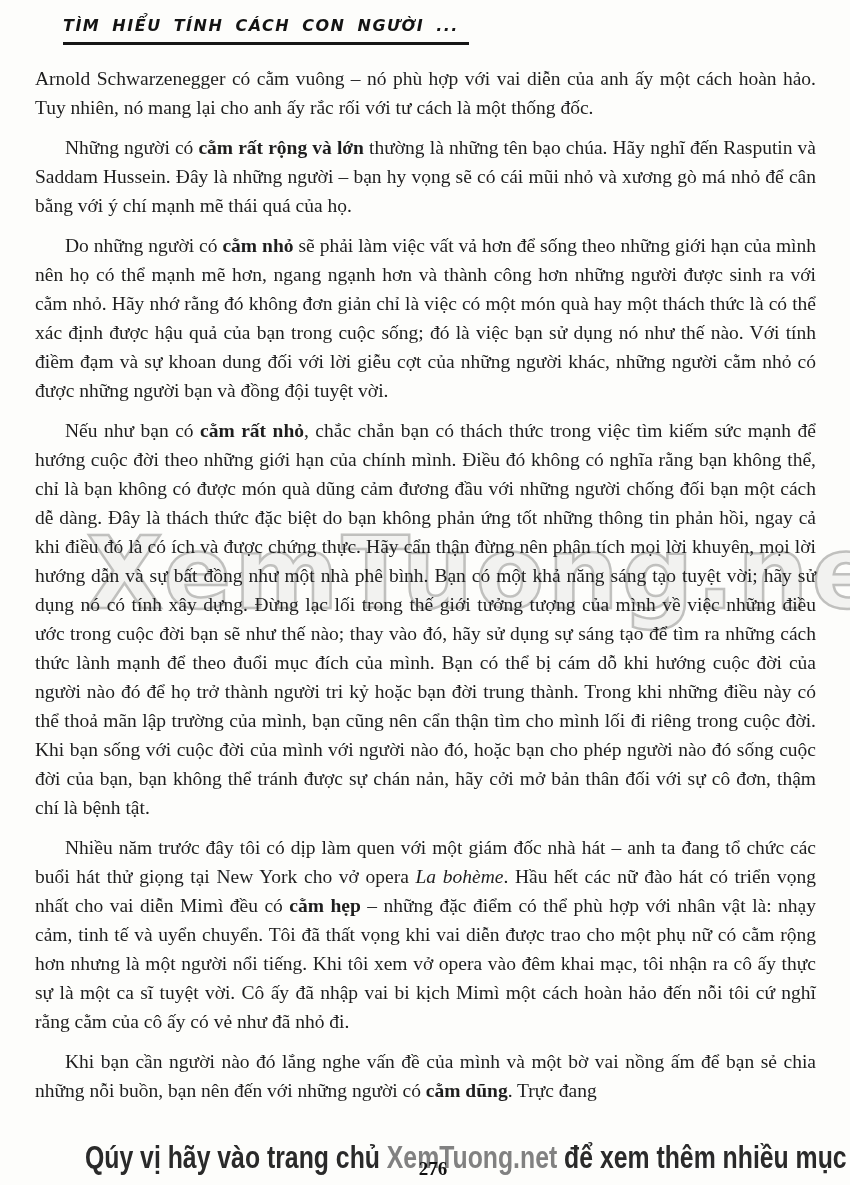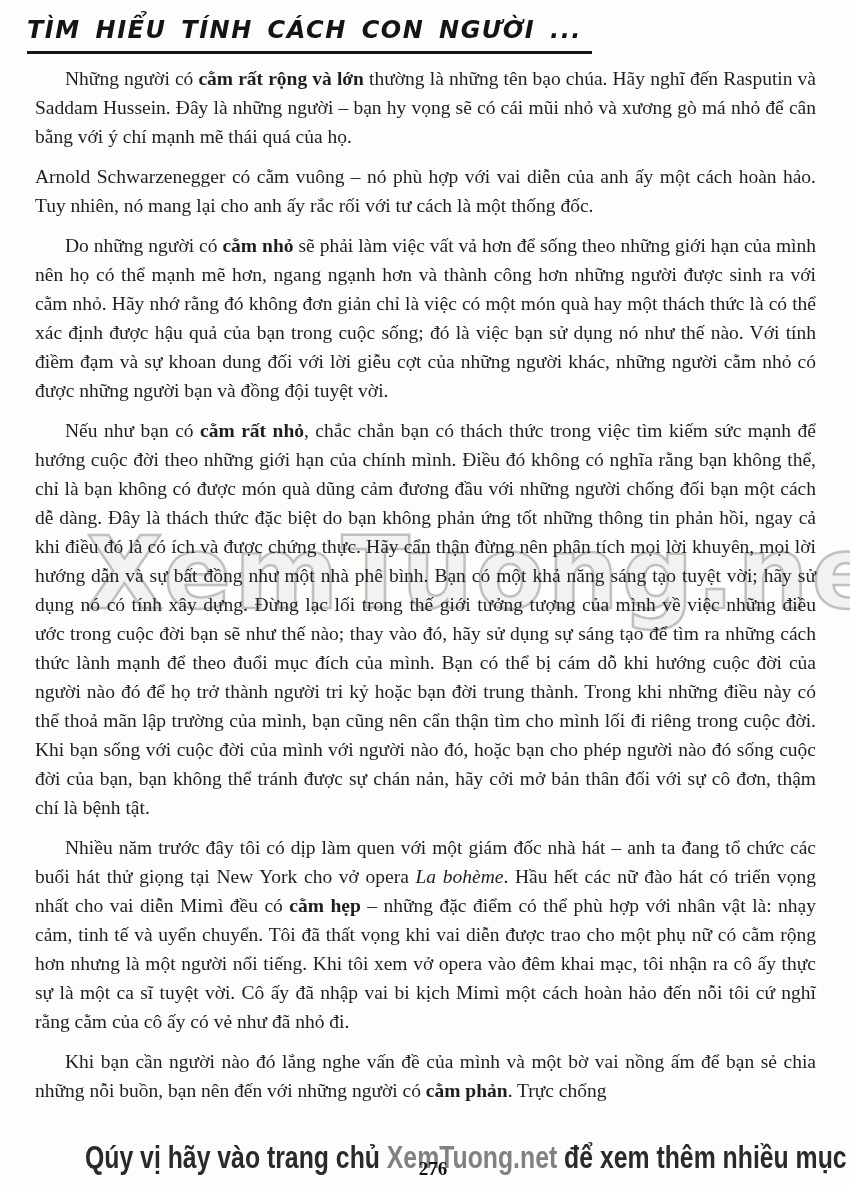--- a/index.html
+++ b/index.html
@@ -16,26 +16,27 @@
   
   .header {
     position: absolute; top: 16px; left: 27px;
     z-index: 2;
   }
   .title {
     display: inline-block;
     font-family: "DejaVu Sans", sans-serif;
     font-weight: bold;
     font-style: italic;
-    font-size: 24px;
+    font-size: 16px;
     letter-spacing: 1.5px;
     word-spacing: 5px;
     color: #141414;
     border-bottom: 3px solid #161616;
     padding: 0 10px 7px 0;
+    margin-left: 36px;
   }
 
   
   .watermark {
     position: absolute;
     top: 524px; left: 86px;
     z-index: 0;
     font-family: "DejaVu Sans", sans-serif;
     font-weight: bold;
     font-size: 100px;
@@ -97,25 +98,25 @@
 
 <div class="page">
 
   <div class="header">
     <span class="title">TÌM HIỂU TÍNH CÁCH CON NGƯỜI ...</span>
   </div>
 
   <div class="watermark">XemTuong.net</div>
 
   <div class="article">
+      <p class="para first"><span>Arnold Schwarzenegger có cằm vuông – nó phù hợp với vai diễn của anh ấy một cách hoàn hảo. Tuy nhiên, nó mang lại cho anh ấy rắc rối với tư cách là một thống đốc.</span></p>
       <p class="para"><span>Những người có </span><strong>cằm rất rộng và lớn</strong><span> thường là những tên bạo chúa. Hãy nghĩ đến Rasputin và Saddam Hussein. Đây là những người – bạn hy vọng sẽ có cái mũi nhỏ và xương gò má nhỏ để cân bằng với ý chí mạnh mẽ thái quá của họ.</span></p>
-      <p class="para first"><span>Arnold Schwarzenegger có cằm vuông – nó phù hợp với vai diễn của anh ấy một cách hoàn hảo. Tuy nhiên, nó mang lại cho anh ấy rắc rối với tư cách là một thống đốc.</span></p>
       <p class="para"><span>Do những người có </span><strong>cằm nhỏ</strong><span> sẽ phải làm việc vất vả hơn để sống theo những giới hạn của mình nên họ có thể mạnh mẽ hơn, ngang ngạnh hơn và thành công hơn những người được sinh ra với cằm nhỏ. Hãy nhớ rằng đó không đơn giản chỉ là việc có một món quà hay một thách thức là có thể xác định được hậu quả của bạn trong cuộc sống; đó là việc bạn sử dụng nó như thế nào. Với tính điềm đạm và sự khoan dung đối với lời giễu cợt của những người khác, những người cằm nhỏ có được những người bạn và đồng đội tuyệt vời.</span></p>
       <p class="para"><span>Nếu như bạn có </span><strong>cằm rất nhỏ</strong><span>, chắc chắn bạn có thách thức trong việc tìm kiếm sức mạnh để hướng cuộc đời theo những giới hạn của chính mình. Điều đó không có nghĩa rằng bạn không thể, chỉ là bạn không có được món quà dũng cảm đương đầu với những người chống đối bạn một cách dễ dàng. Đây là thách thức đặc biệt do bạn không phản ứng tốt những thông tin phản hồi, ngay cả khi điều đó là có ích và được chứng thực. Hãy cẩn thận đừng nên phân tích mọi lời khuyên, mọi lời hướng dẫn và sự bất đồng như một nhà phê bình. Bạn có một khả năng sáng tạo tuyệt vời; hãy sử dụng nó có tính xây dựng. Đừng lạc lối trong thế giới tưởng tượng của mình về việc những điều ước trong cuộc đời bạn sẽ như thế nào; thay vào đó, hãy sử dụng sự sáng tạo để tìm ra những cách thức lành mạnh để theo đuổi mục đích của mình. Bạn có thể bị cám dỗ khi hướng cuộc đời của người nào đó để họ trở thành người tri kỷ hoặc bạn đời trung thành. Trong khi những điều này có thể thoả mãn lập trường của mình, bạn cũng nên cẩn thận tìm cho mình lối đi riêng trong cuộc đời. Khi bạn sống với cuộc đời của mình với người nào đó, hoặc bạn cho phép người nào đó sống cuộc đời của bạn, bạn không thể tránh được sự chán nản, hãy cởi mở bản thân đối với sự cô đơn,  thậm chí là bệnh tật.</span></p>
       <p class="para"><span>Nhiều năm trước đây tôi có dịp làm quen với một giám đốc nhà hát – anh ta đang tổ chức các buổi hát thử giọng tại New York cho vở opera </span><em>La bohème</em><span>. Hầu hết các nữ đào hát có triển vọng nhất cho vai diễn Mimì đều có </span><strong>cằm hẹp</strong><span> – những đặc điểm có thể phù hợp với nhân vật là: nhạy cảm, tinh tế và uyển chuyển. Tôi đã thất vọng khi vai diễn được trao cho một phụ nữ có cằm rộng hơn nhưng là một người nổi tiếng. Khi tôi xem vở opera vào đêm khai mạc, tôi nhận ra cô ấy thực sự là một ca sĩ tuyệt vời. Cô ấy đã nhập vai bi kịch Mimì một cách hoàn hảo đến nỗi tôi cứ nghĩ rằng cằm của cô ấy có vẻ như đã nhỏ đi.</span></p>
-      <p class="para"><span>Khi bạn cần người nào đó lắng nghe vấn đề của mình và một bờ vai nồng ấm để bạn sẻ chia những nỗi buồn, bạn nên đến với những người có </span><strong>cằm phản</strong><span>. Trực chống</span></p>
+      <p class="para"><span>Khi bạn cần người nào đó lắng nghe vấn đề của mình và một bờ vai nồng ấm để bạn sẻ chia những nỗi buồn, bạn nên đến với những người có </span><strong>cằm dũng</strong><span>. Trực đang</span></p>
     </div>
 
   <div class="footer"><span>Qúy vị hãy vào trang chủ </span><span class="site">XemTuong.net</span><span> để xem thêm nhiều mục hay khác</span></div>
 
   <div class="page-number">276</div>
 
 </div>
 
 </body></html>

